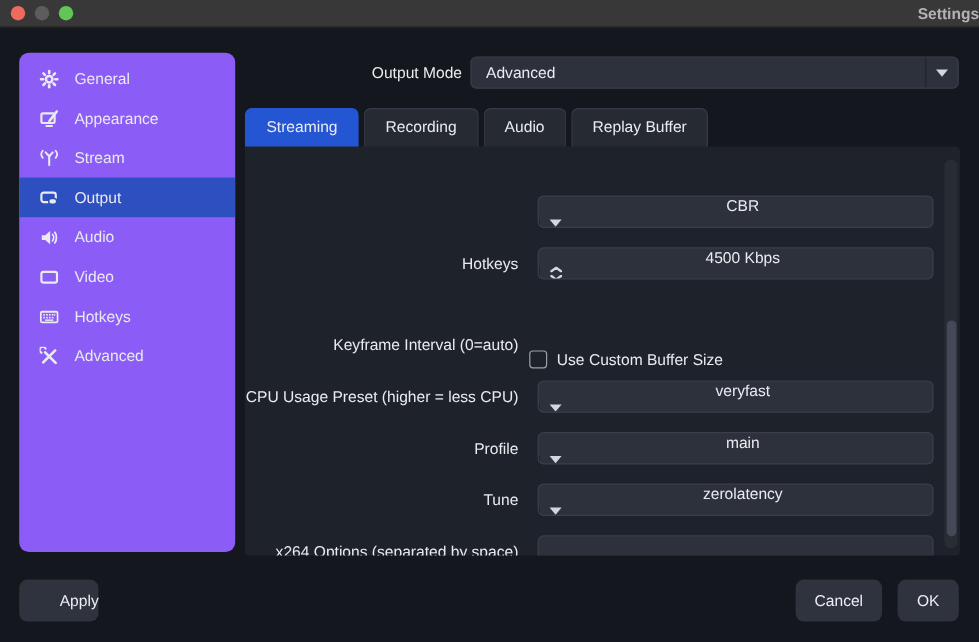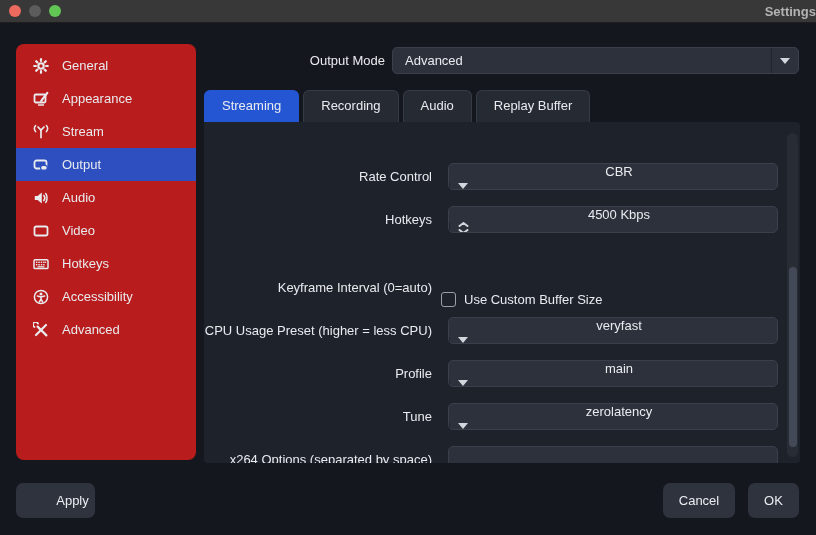--- a/index.html
+++ b/index.html
@@ -24,21 +24,21 @@
   .light.min   { background:#5c5c5c; }
   .light.zoom  { background:#62c655; }
   .win-title {
     position:absolute; left:0; right:0; top:0; height:23px; line-height:23px;
     text-align:right; font-size:13px; font-weight:bold; color:#b3b3b3;
   }
 
   
   .sidebar {
     position:absolute; left:16px; top:44px; width:180px; height:416px;
-    background:#b91c1c; border-radius:8px; padding-top:5px; overflow:hidden;
+    background:#8b5cf6; border-radius:8px; padding-top:5px; overflow:hidden;
   }
   .side-item {
     height:33px; display:flex; align-items:center; gap:13px;
     padding-left:17px; font-size:13px; color:#e8eaee; cursor:default;
   }
   .side-item.selected { background:#2e4fc0; }
   .side-item svg { width:16px; height:16px; flex:none; display:block; }
 
   
   .outmode-label {
@@ -107,21 +107,21 @@
     position:absolute; left:1.5px; top:134px; width:8px; height:180px;
     background:#434956; border-radius:4px;
   }
 
   
   .btn {
     position:absolute; height:35px; background:#2e333d; border-radius:7px;
     font-size:13px; color:#eceef2; display:flex; align-items:center;
     justify-content:center; cursor:default;
   }
-  .btn-apply  { left:16px;  top:483px; width:79px;padding-left:34px; }
+  .btn-apply  { left:16px;  top:483px; width:66px;padding-left:34px; }
   .btn-cancel { left:663px; top:483px; width:72px; }
   .btn-ok     { left:748px; top:483px; width:51px; }
 
   .icon { color:#e9ebee; }
   .icon .st { fill:none; stroke:currentColor; }
 </style>
 </head>
 <body>
 
 <div class="titlebar">
@@ -207,29 +207,20 @@
         <rect x="3" y="8" width="1.4" height="1.4"></rect>
           <rect x="5.4" y="8" width="1.4" height="1.4"></rect>
         <rect x="7.8" y="8" width="1.4" height="1.4"></rect>
           <rect x="10.2" y="8" width="1.4" height="1.4"></rect>
         <rect x="4.6" y="10.2" width="6.8" height="1.2"></rect>
       </g>
     </svg>
     <span>Hotkeys</span>
   </div>
 
-  <div class="side-item">
-    <svg class="icon" viewBox="0 0 16 16">
-      <circle class="st" cx="8" cy="8" r="6.6" stroke-width="1.5"></circle>
-      <circle cx="8" cy="4.9" r="1.5" fill="currentColor"></circle>
-      <path class="st" d="M4.4 7.1 L8 7.9 L11.6 7.1" stroke-width="1.5" stroke-linecap="round" stroke-linejoin="round"></path>
-      <path class="st" d="M8 7.9 V10.2 M8 10.2 L6.3 13 M8 10.2 L9.7 13" stroke-width="1.5" stroke-linecap="round"></path>
-    </svg>
-    <span>Accessibility</span>
-  </div>
 
   <div class="side-item">
     <svg class="icon" viewBox="0 0 16 16">
       <path class="st" d="M4.6 4.6 L13.4 13.4" stroke-width="2.2" stroke-linecap="round"></path>
       <path class="st" d="M13 3 L3 13" stroke-width="2.2" stroke-linecap="round"></path>
       <path class="st" d="M5 1.6 A2.6 2.6 0 1 0 1.6 5" stroke-width="1.7" stroke-linecap="round"></path>
     </svg>
     <span>Advanced</span>
   </div>
 
@@ -246,21 +237,20 @@
 <div class="tabs">
   <div class="tab active">Streaming</div>
   <div class="tab">Recording</div>
   <div class="tab">Audio</div>
   <div class="tab">Replay Buffer</div>
 </div>
 
 <div class="pane">
 
   <div class="frow" style="top:41px">
-    <div class="flabel">Rate Control</div>
     <div class="field">
       <span class="val">CBR</span>
       <span class="fbtn">
           <i class="tri"></i>
         </span>
     </div>
   </div>
 
   <div class="frow" style="top:84px">
     <div class="flabel">Hotkeys</div>

